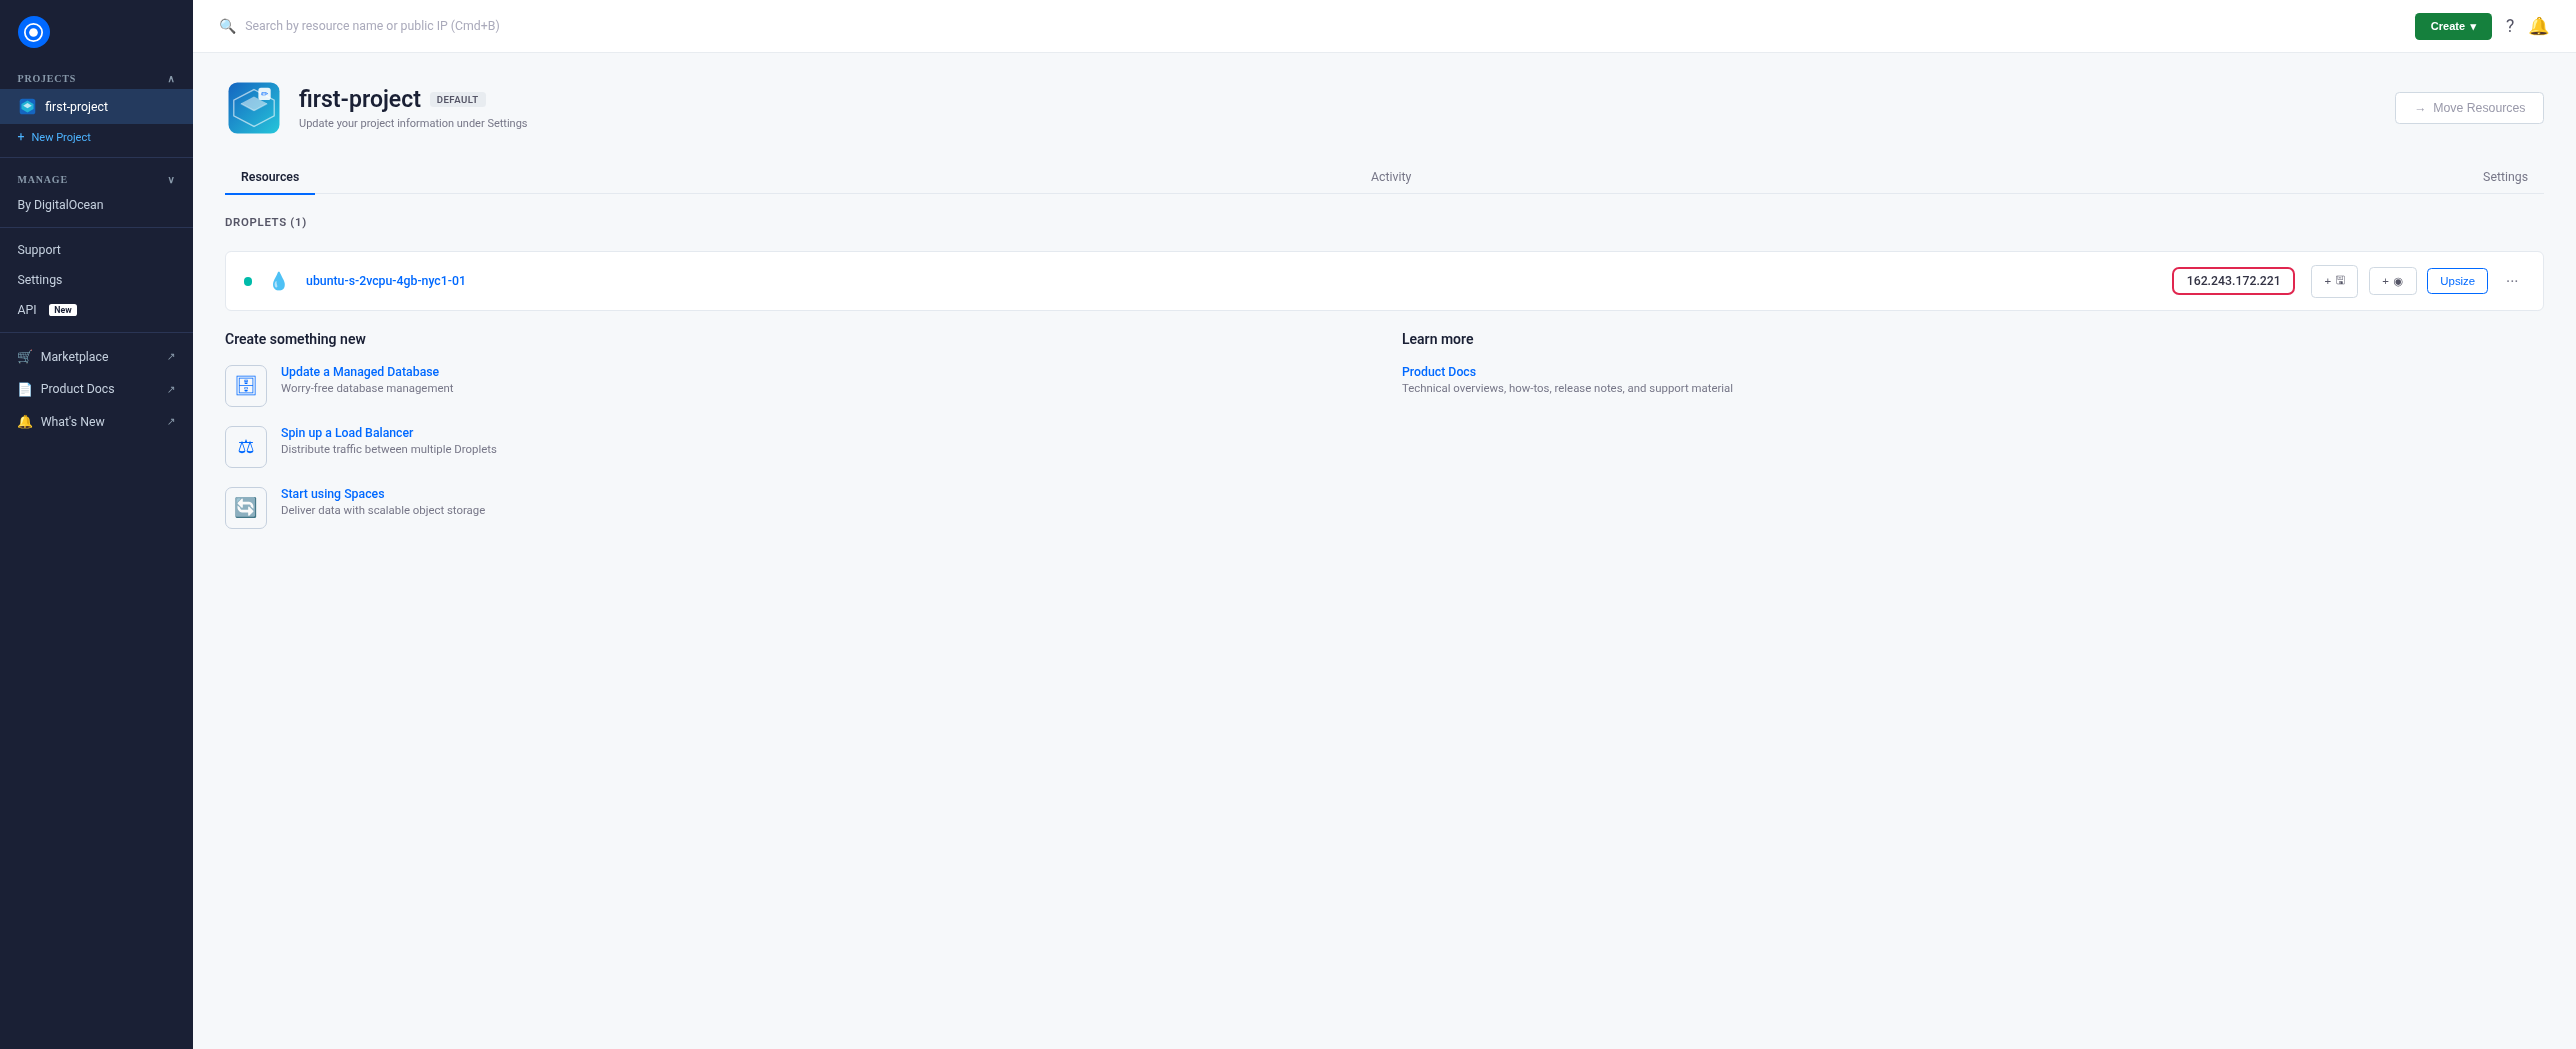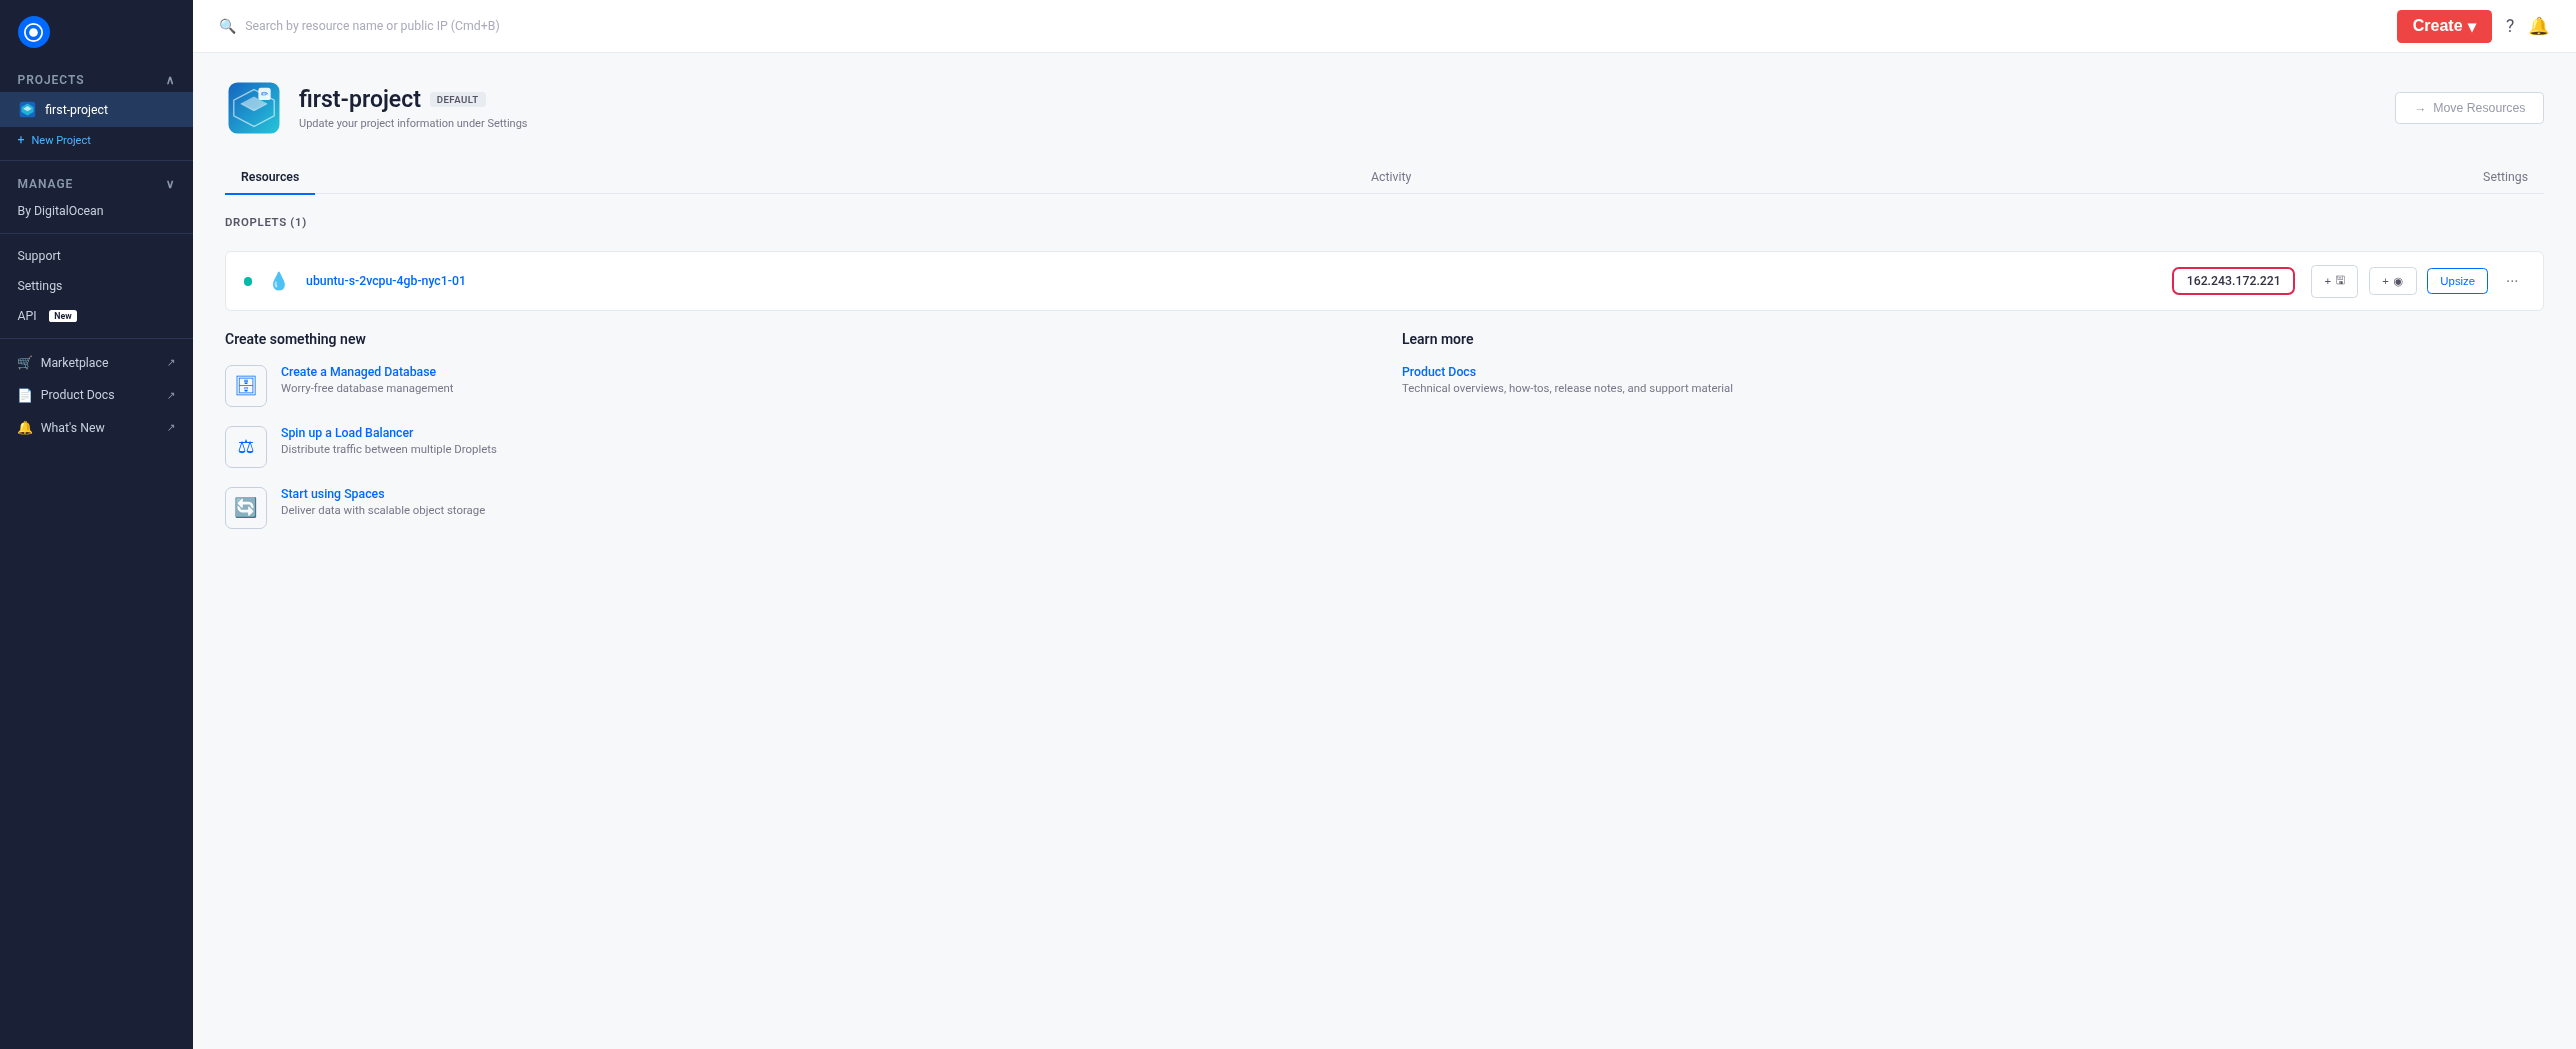--- a/index.html
+++ b/index.html
@@ -24,22 +24,22 @@
     .logo-circle {
       width: 32px; height: 32px;
       background: #0069ff;
       border-radius: 50%;
       display: flex; align-items: center; justify-content: center;
       font-size: 16px; color: white; font-weight: bold;
     }
     .sidebar-section-header {
       display: flex; align-items: flex-start; justify-content: space-between;
       padding: 8.8px 17.5px 5.3px;
-      font-size: 12px; font-weight: 600; letter-spacing: 0.08em;
-      color: #8899aa; text-transform: uppercase;
+      font-size: 10px; font-weight: 600; letter-spacing: 0.08em;
+      color: #8899aa; text-transform: uppercase; font-family: Liberation Serif, serif;
     }
     .sidebar-item {
       display: flex; align-items: center; gap: 8.8px;
       padding: 8px 17.5px;
       font-size: 12.3px; color: #c5d0de;
       cursor: pointer;
     }
     .sidebar-item.active { background: #243a5e; color: #fff; }
     .new-project {
       display: flex; align-items: center; gap: 7px;
@@ -62,23 +62,23 @@
       padding: 0 26px; height: 53px;
       background: #fff;
     }
     .search-bar {
       flex: 1; display: flex; align-items: center; gap: 8.8px;
       color: #8899aa; font-size: 12.3px;
     }
     .search-icon { font-size: 14px; color: #aab; }
     .topbar-right { display: flex; align-items: center; gap: 14px; }
     .create-btn {
-      background: #ef4444; color: #fff;
+      background: #15803d; color: #fff;
       border: none; border-radius: 4.4px;
-      padding: 7px 16px; font-size: 16px; font-weight: 600;
+      padding: 7px 16px; font-size: 11px; font-weight: 600;
       display: flex; align-items: center; gap: 5.3px; cursor: pointer;
     }
     .topbar-icon { font-size: 17.5px; color: #556; cursor: pointer; }
 
     
     .content { flex: 1; overflow-y: auto; padding: 26px 32px; background: #f6f8fa; }
 
     
     .project-header { display: flex; align-items: center; justify-content: space-between; margin-bottom: 24.5px; }
     .project-info { display: flex; align-items: center; gap: 16px; }
@@ -314,21 +314,21 @@
       </div>
     </div>
 
     <div class="create-section">
 
       <div>
         <div class="create-title">Create something new</div>
         <div class="create-item">
           <div class="create-item-icon">🗄</div>
           <div class="create-item-text">
-            <div class="item-link">Create a Managed Database</div>
+            <div class="item-link">Update a Managed Database</div>
             <div class="item-desc">Worry-free database management</div>
           </div>
         </div>
         <div class="create-item">
           <div class="create-item-icon">⚖</div>
           <div class="create-item-text">
             <div class="item-link">Spin up a Load Balancer</div>
             <div class="item-desc">Distribute traffic between multiple Droplets</div>
           </div>
         </div>

